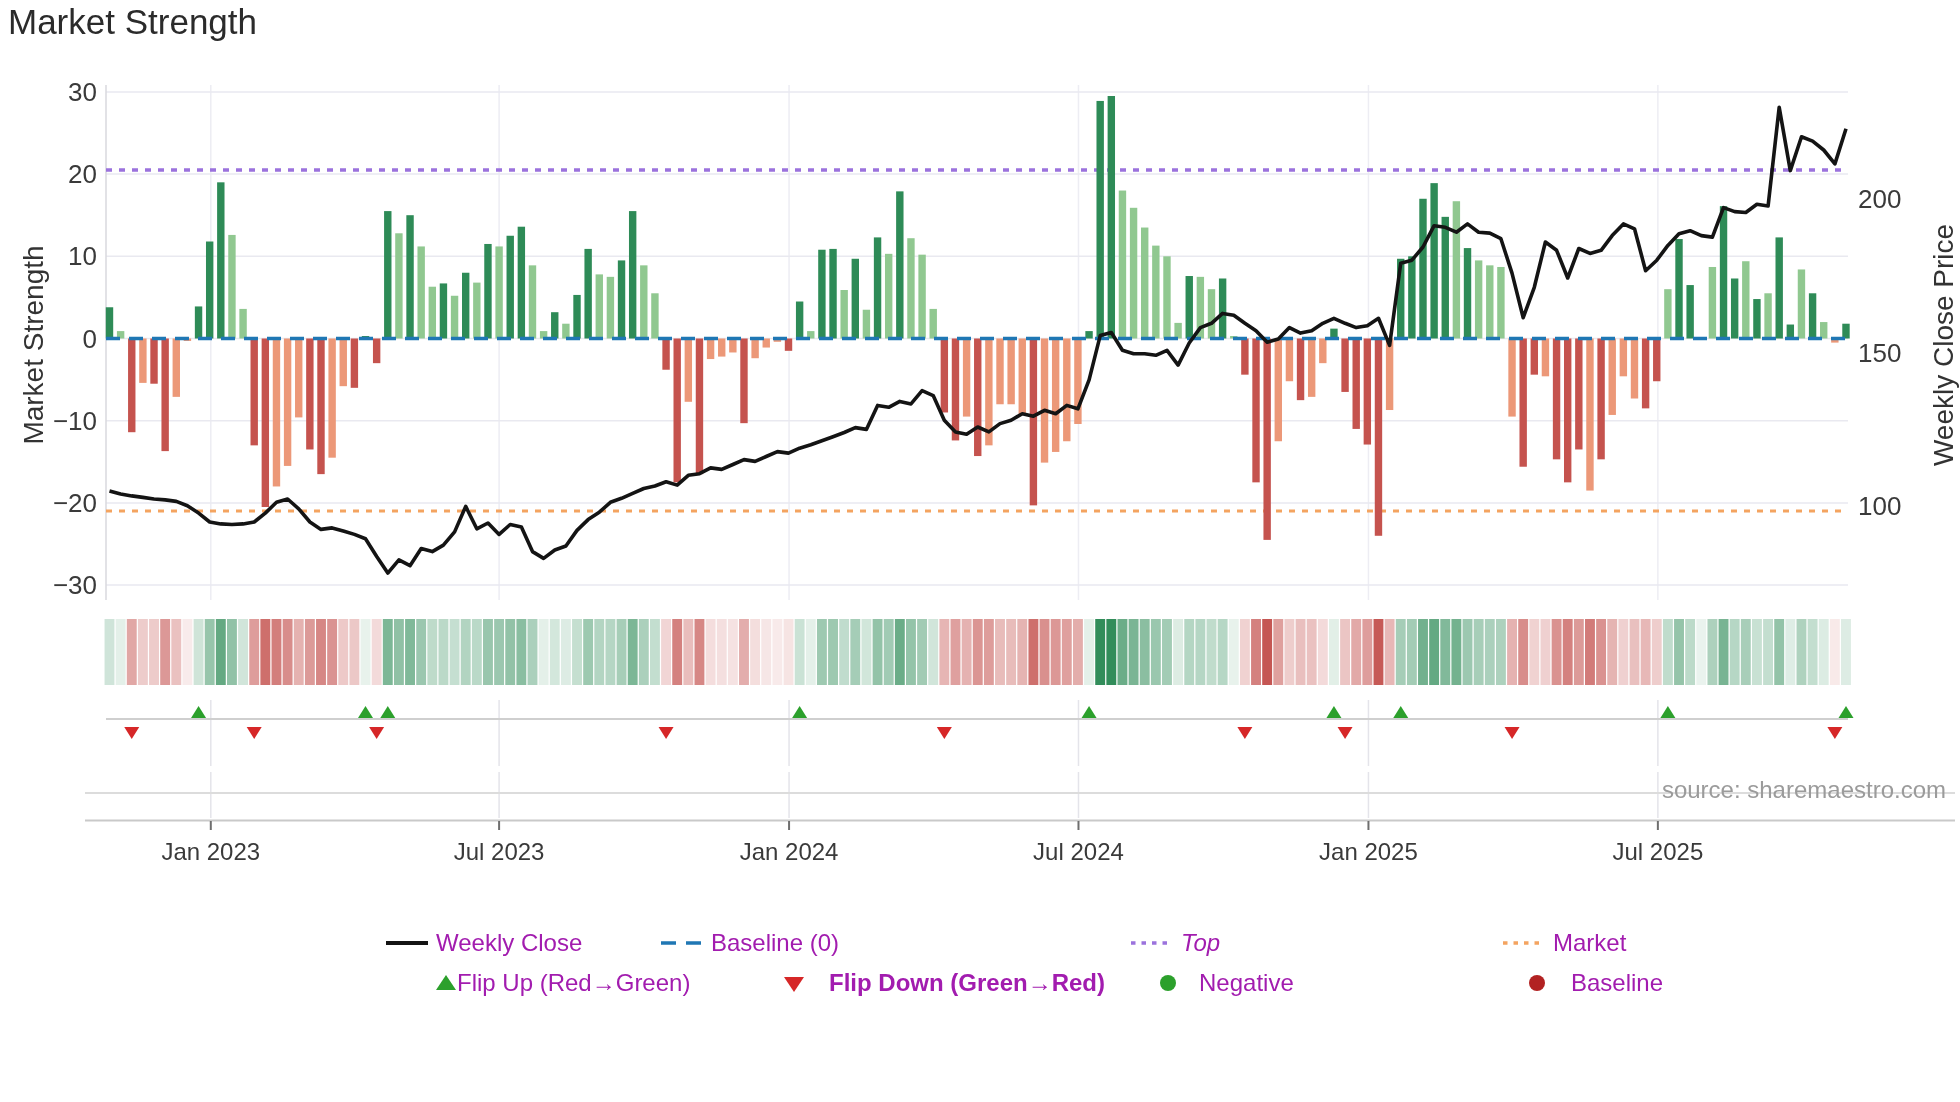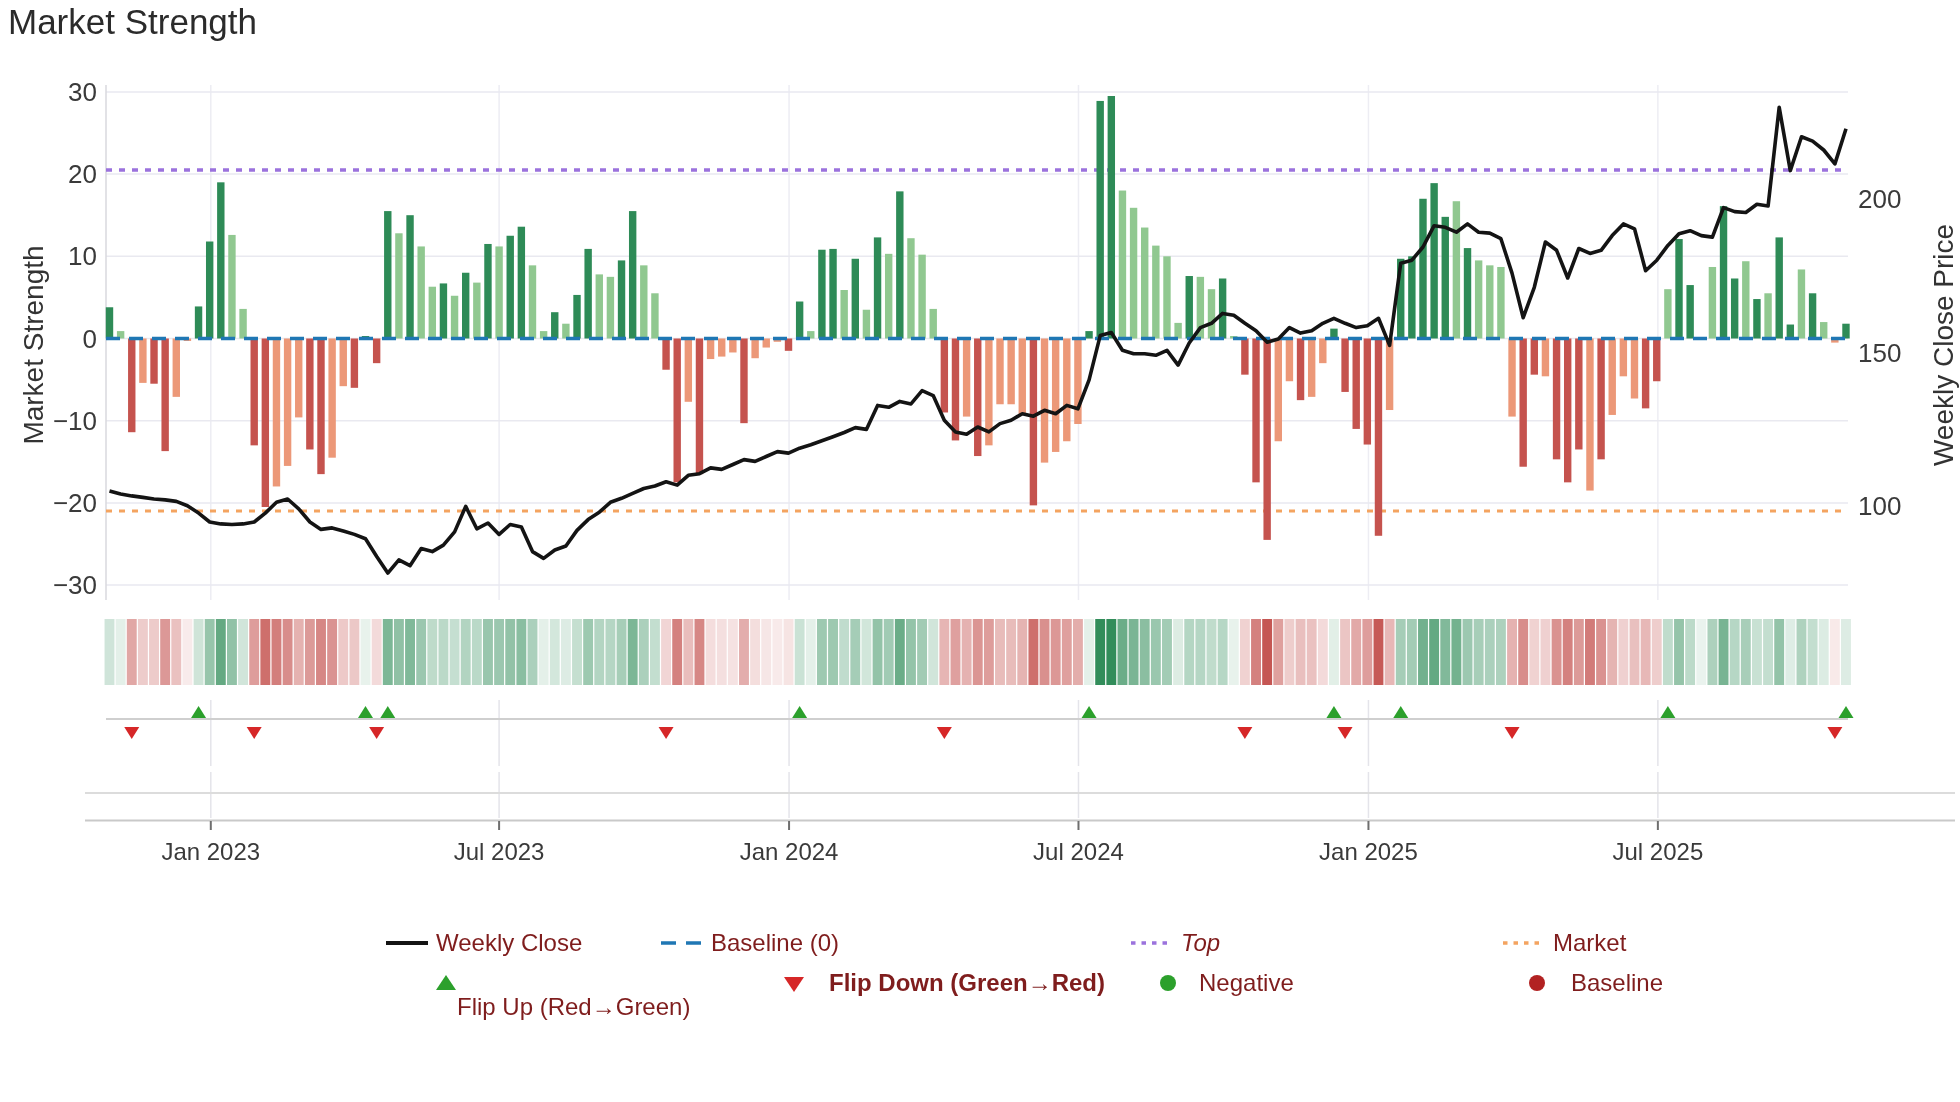--- a/index.html
+++ b/index.html
@@ -9,21 +9,21 @@
   .overlay{position:absolute;white-space:nowrap;color:#2d2d2d;}
   #title{left:8px;top:2px;font-size:35px;font-weight:500;color:#2b2b2b;}
   #ylabel-left{left:34px;top:345px;transform:translate(-50%,-50%) rotate(-90deg);
                font-size:28px;color:#333;}
   #ylabel-right{left:1944px;top:345px;transform:translate(-50%,-50%) rotate(-90deg);
                 font-size:28px;color:#333;}
   #source{left:0;top:776px;width:1946px;text-align:right;font-size:24px;color:#9b9b9b;}
   .legend-item{position:absolute;height:30px;}
   .legend-swatch{position:absolute;top:0;left:0;}
   .legend-label{position:absolute;top:50%;transform:translateY(-50%);
-                font-size:24px;color:#7f1d1d;}
+                font-size:24px;color:#a21caf;}
 </style>
 </head>
 <body>
 
 <div class="figure">
   <svg id="plot" width="1960" height="1102" viewBox="0 0 1960 1102">
       <g>
         <line x1="210.79483" y1="85" x2="210.79483" y2="600" stroke="#ededf3" stroke-width="1.5"></line>
         <line x1="210.79483" y1="700" x2="210.79483" y2="766" stroke="#e4e4ea" stroke-width="1.5"></line>
         <line x1="210.79483" y1="772" x2="210.79483" y2="818" stroke="#e4e4ea" stroke-width="1.5"></line>
@@ -420,20 +420,21 @@
         <text x="97" y="511.9" text-anchor="end" font-size="26" fill="#3a3a3a" font-family="Liberation Sans, sans-serif">−20</text>
         <text x="97" y="594.1" text-anchor="end" font-size="26" fill="#3a3a3a" font-family="Liberation Sans, sans-serif">−30</text>
         <text x="1858" y="207.65" text-anchor="start" font-size="26" fill="#3a3a3a" font-family="Liberation Sans, sans-serif">200</text>
         <text x="1858" y="361.5" text-anchor="start" font-size="26" fill="#3a3a3a" font-family="Liberation Sans, sans-serif">150</text>
         <text x="1858" y="515.35" text-anchor="start" font-size="26" fill="#3a3a3a" font-family="Liberation Sans, sans-serif">100</text>
       </g>
     </svg>
   <div id="title" class="overlay">Market Strength</div>
   <div id="ylabel-left" class="overlay">Market Strength</div>
   <div id="ylabel-right" class="overlay">Weekly Close Price</div>
+  <div id="source" class="overlay">source: sharemaestro.com</div>
   <div id="legend">
       <div class="legend-item" style="left: 384px; top: 928px; width: 460px;">
         <svg width="46" height="30" class="legend-swatch">
           <line x1="2" y1="15" x2="44" y2="15" stroke="#141414" stroke-width="4"></line>
         </svg>
         <span class="legend-label" style="left: 52px;">Weekly Close</span>
       </div>
       <div class="legend-item" style="left: 659px; top: 928px; width: 460px; text-decoration: underline;">
         <svg width="46" height="30" class="legend-swatch">
           <line x1="2" y1="15" x2="44" y2="15" stroke="#1f77b4" stroke-width="3.5" stroke-dasharray="15 10"></line>
@@ -449,21 +450,21 @@
       <div class="legend-item" style="left: 1501px; top: 928px; width: 460px;">
         <svg width="46" height="30" class="legend-swatch">
           <line x1="2" y1="15" x2="44" y2="15" stroke="#f4a460" stroke-width="3.5" stroke-dasharray="4.5 6"></line>
         </svg>
         <span class="legend-label" style="left: 52px;">Market</span>
       </div>
       <div class="legend-item" style="left: 424px; top: 968px; width: 460px;">
         <svg width="46" height="30" class="legend-swatch">
           <polygon points="12,22 32,22 22,7" fill="#2ca02c"></polygon>
         </svg>
-        <span class="legend-label" style="left: 33px; margin-top: 24px;">Flip Up (Red→Green)</span>
+        <span class="legend-label" style="left: 33px;">Flip Up (Red→Green)</span>
       </div>
       <div class="legend-item" style="left: 772px; top: 968px; width: 460px; font-weight: bold;">
         <svg width="46" height="30" class="legend-swatch">
           <polygon points="12,9 32,9 22,24" fill="#d62728"></polygon>
         </svg>
         <span class="legend-label" style="left: 57px;">Flip Down (Green→Red)</span>
       </div>
       <div class="legend-item" style="left: 1146px; top: 968px; width: 460px;">
         <svg width="46" height="30" class="legend-swatch">
           <circle cx="22" cy="15" r="8" fill="#2ca02c"></circle>

